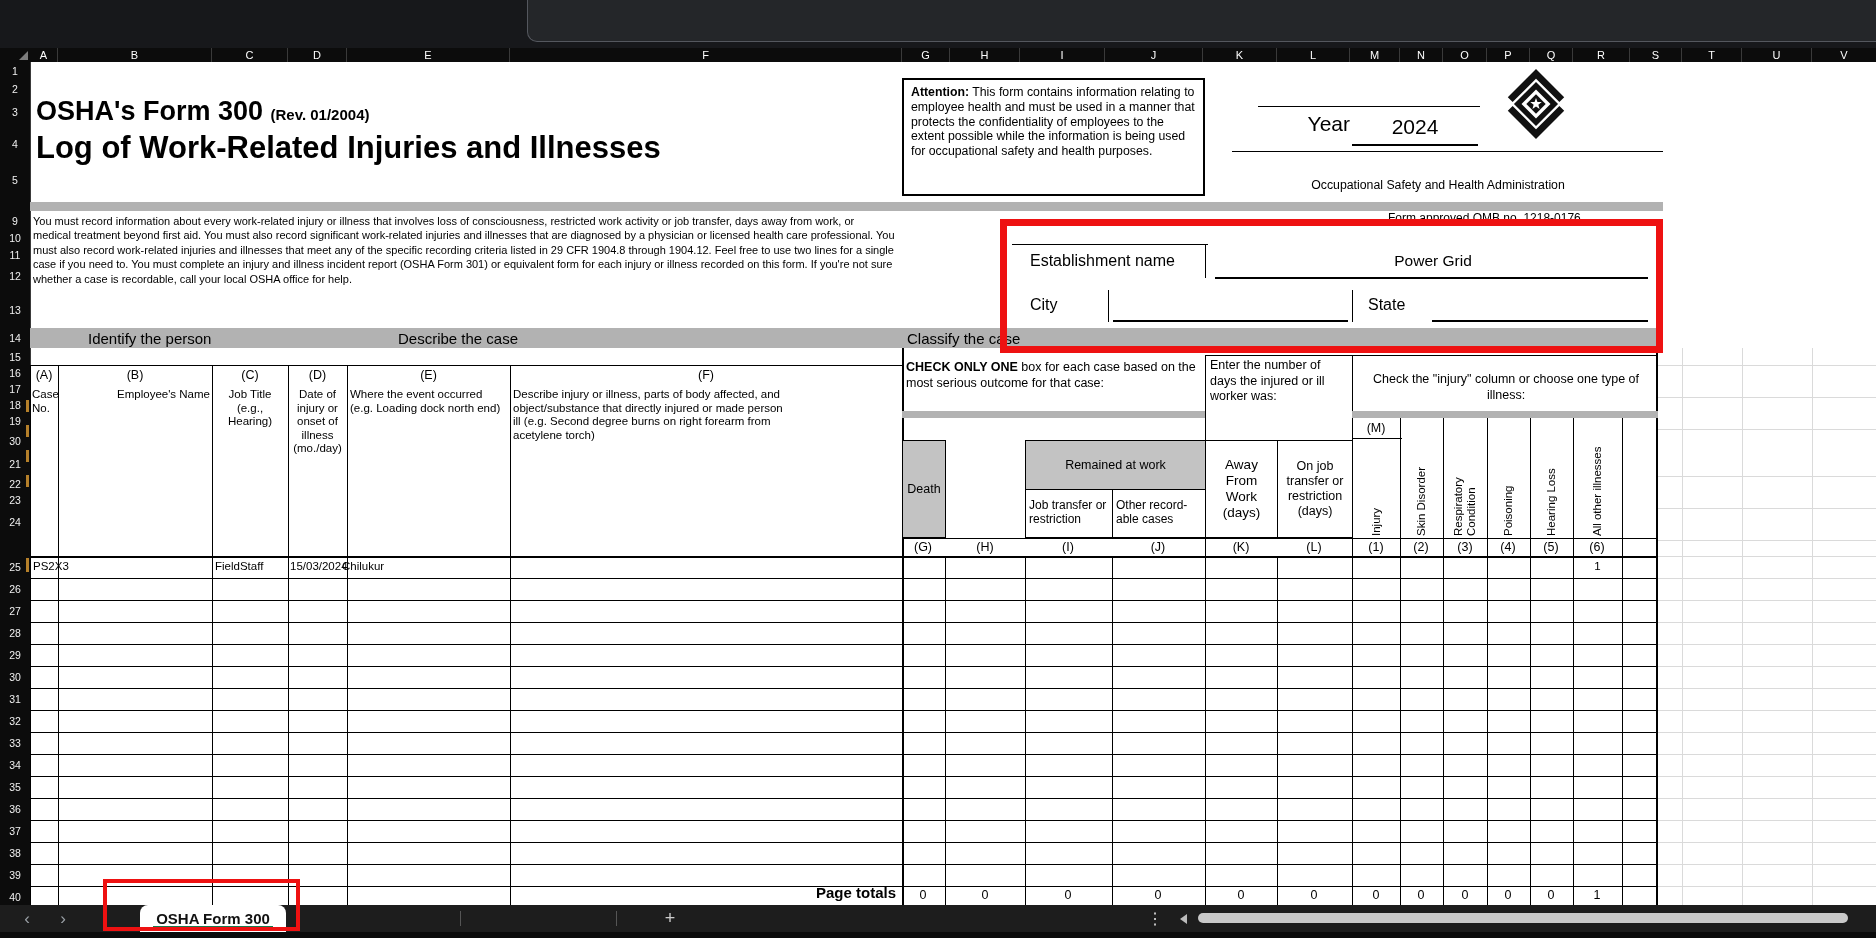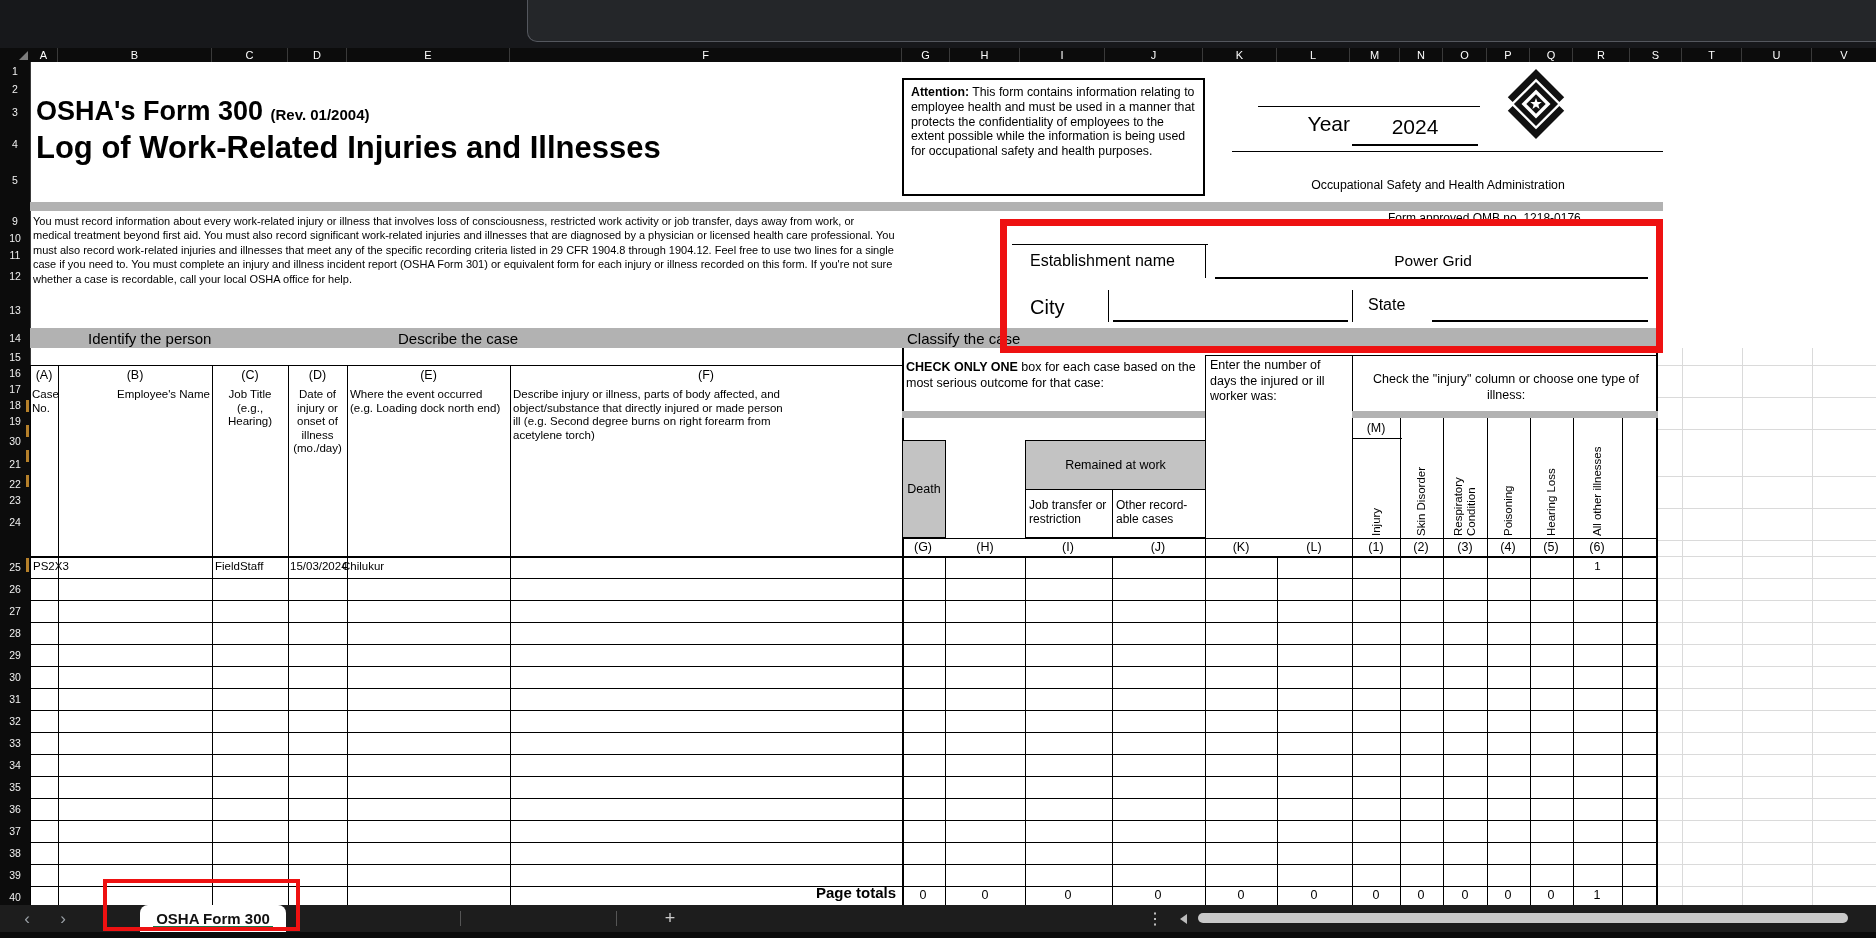--- a/index.html
+++ b/index.html
@@ -145,21 +145,21 @@
   <div class="abs" style="left:33px;top:214px;width:862px;font-size:11px;line-height:14.4px;">You must record information about every work-related injury or illness that involves loss of consciousness, restricted work activity or job transfer, days away from work, or medical treatment beyond first aid.  You must also record significant work-related injuries and illnesses that are diagnosed by a physician or licensed health care professional.  You must also record work-related injuries and illnesses that meet any of the specific recording criteria listed in 29 CFR 1904.8 through 1904.12.  Feel free to use two lines for a single case if you need to.  You must complete an injury and illness incident report (OSHA Form 301) or equivalent form for each injury or illness recorded on this form.  If you're not sure whether a case is recordable, call your local OSHA office for help.</div>
 
   <div class="abs" style="left:1388px;top:211px;width:270px;font-size:12px;">Form approved OMB no. 1218-0176</div>
 
   <div class="hl" style="left:1012px;top:244px;width:196px"></div>
   <div class="vl" style="left:1205px;top:244px;height:34px"></div>
   <div class="abs" style="left:1030px;top:252px;font-size:16px;">Establishment name</div>
   <div class="abs" style="left:1218px;top:252px;width:430px;text-align:center;font-size:15.5px;">Power Grid</div>
   <div class="abs" style="left:1215px;top:277px;width:433px;height:2px;background:#000;"></div>
 
-  <div class="abs" style="left:1030px;top:296px;font-size:20px;">City</div>
+  <div class="abs" style="left:1030px;top:296px;font-size:16px;">City</div>
   <div class="vl" style="left:1108px;top:290px;height:32px"></div>
   <div class="abs" style="left:1113px;top:300px;width:235px;font-size:15.5px;"></div>
   <div class="abs" style="left:1113px;top:320px;width:235px;height:2px;background:#000;"></div>
   <div class="vl" style="left:1352px;top:290px;height:32px"></div>
   <div class="abs" style="left:1368px;top:296px;font-size:16px;">State</div>
   <div class="abs" style="left:1432px;top:300px;width:216px;font-size:15.5px;"></div>
   <div class="abs" style="left:1432px;top:320px;width:216px;height:2px;background:#000;"></div>
 
   <div class="band" style="left:30px;top:328px;width:1633px;height:20px;">
     <span style="position:absolute;left:58px;top:2px;font-size:15px;">Identify the person</span>
@@ -204,20 +204,22 @@
   <div class="band" style="left:902px;top:411px;width:303px;height:7px;"></div>
   <div class="band" style="left:1352px;top:411px;width:306px;height:7px;"></div>
 
   <div class="abs ctr" style="left:1352px;top:420px;width:48px;height:16px;font-size:12.5px;">(M)</div>
   <div class="hl" style="left:1352px;top:438px;width:50px"></div>
 
   <div class="cell ctr" style="left:902px;top:440px;width:44px;height:98px;background:#c3c3c3;font-size:12.5px;">Death</div>
   <div class="cell ctr" style="left:1025px;top:440px;width:181px;height:50px;background:#c3c3c3;font-size:12.5px;">Remained at work</div>
   <div class="cell" style="left:1025px;top:489px;width:88px;height:49px;font-size:12px;line-height:14px;padding:8px 3px 0 3px;">Job transfer or restriction</div>
   <div class="cell" style="left:1112px;top:489px;width:94px;height:49px;font-size:12px;line-height:14px;padding:8px 3px 0 3px;">Other record-able cases</div>
+  <div class="cell ctr" style="left:1205px;top:440px;width:73px;height:98px;font-size:13.5px;line-height:16px;padding:0 6px;">Away From Work (days)</div>
+  <div class="cell ctr" style="left:1277px;top:440px;width:76px;height:98px;font-size:12.5px;line-height:15px;padding:0 4px;">On job transfer or restriction (days)</div>
 
   <div class="vl" style="left:1400px;top:418px;height:138px"></div>
   <div class="vl" style="left:1443px;top:418px;height:138px"></div>
   <div class="vl" style="left:1487px;top:418px;height:138px"></div>
   <div class="vl" style="left:1530px;top:418px;height:138px"></div>
   <div class="vl" style="left:1573px;top:418px;height:138px"></div>
   <div class="vl" style="left:1622px;top:418px;height:138px"></div>
 
   <div class="rot" style="left:1370px;top:536px;width:94px;">Injury</div>
   <div class="rot" style="left:1415px;top:536px;width:94px;">Skin Disorder</div>

